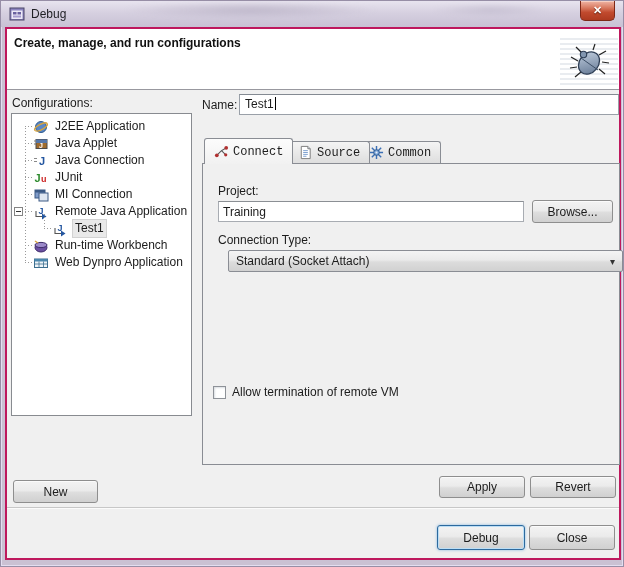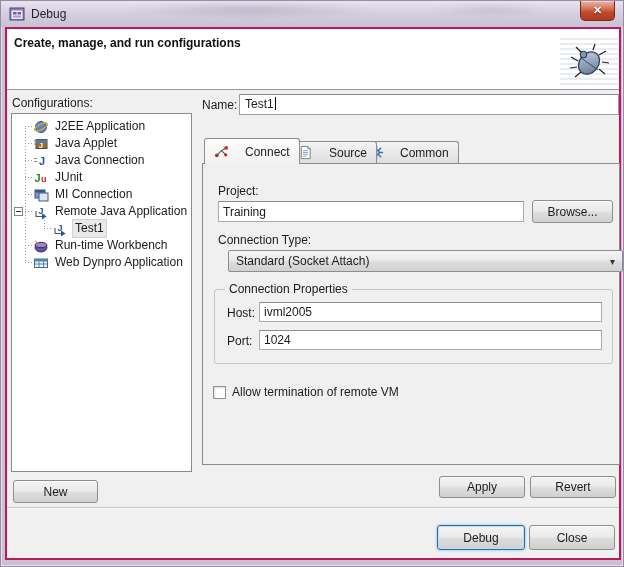--- a/index.html
+++ b/index.html
@@ -31,21 +31,21 @@
   .header { position:absolute; left:0; top:0; width:100%; height:61px; background:#ffffff;
             border-bottom:1px solid #98989f; }
   .header-title { position:absolute; left:7px; top:7px; font-weight:bold; color:#111; }
   .banner-art { position:absolute; right:1px; top:9px; width:58px; height:48px;
                 background:repeating-linear-gradient(180deg,#e9ecf0 0 2px,#ffffff 2px 5px); }
   .banner-art svg { position:absolute; left:8px; top:3px; }
 
   .configs-label { position:absolute; left:5px; top:67px; }
 
   
-  .tree { position:absolute; left:4px; top:84px; width:181px; height:359px; background:#fff;
+  .tree { position:absolute; left:4px; top:84px; width:181px; height:303px; background:#fff;
           border:1px solid #888b90; padding-top:4px; overflow:hidden; }
   .guide-v { position:absolute; left:13px; top:14px; width:1px; height:135px;
              background:repeating-linear-gradient(180deg,#9a9a9a 0 1px,transparent 1px 3px); }
   .tree-row { position:relative; height:17px; line-height:17px; padding-left:21px; white-space:nowrap;
               display:flex; align-items:center; gap:4px; cursor:default; }
   .tree-row::before { content:""; position:absolute; left:13px; top:8px; width:8px; height:1px;
               background:repeating-linear-gradient(90deg,#9a9a9a 0 1px,transparent 1px 3px); }
   .tree-row.child { padding-left:40px; }
   .tree-row.child::before { left:32px; }
   .tree-row.child::after { content:""; position:absolute; left:32px; top:-6px; width:1px; height:14px;
@@ -66,22 +66,22 @@
 
   .btn-new    { left:6px;  top:451px; width:85px; height:23px; }
   .btn-delete { left:97px; top:451px; width:85px; height:23px; }
 
   
   .name-label { position:absolute; left:195px; top:69px; }
   .name-box { position:absolute; left:232px; top:65px; width:380px; height:21px; background:#fff;
               border:1px solid #9aa0a8; border-top-color:#848a92; padding:2px 0 0 5px; cursor:text; }
   .caret { display:inline-block; width:1px; height:13px; background:#000; margin-left:1px; vertical-align:-2px; }
 
-  .tab { position:absolute; display:flex; align-items:center; gap:16px; padding:0 9px;
-         border:1px solid #8a8d94; border-bottom:none; border-radius:3px 3px 0 0; cursor:pointer; }
+  .tab { position:absolute; display:flex; align-items:center; gap:4px; padding:0 9px;
+         border:1px solid #8a8d94; border-bottom:none; border-radius:3px 3px 0 0; cursor:pointer;font-family:Liberation Mono, monospace; }
   .tab .ticon16 { width:15px; height:15px; }
   .tab.active { top:109px; height:26px; background:linear-gradient(180deg,#fcfcfc,#f1f1f1); z-index:3; }
   .tab.inactive { top:112px; height:22px; background:linear-gradient(180deg,#f4f4f4,#dedede); z-index:1; }
   .tab-connect { left:197px; }
   .tab-source  { left:281px; }
   .tab-common  { left:352px; }
 
   .panel { position:absolute; left:195px; top:134px; width:418px; height:302px;
            border:1px solid #898c93; background:#f0f0f0; z-index:2; }
 
@@ -289,27 +289,20 @@
       <div class="p-label lbl-project">Project:</div>
       <input class="txt inp-project" value="Training" style="">
       <div class="btn btn-browse">Browse...</div>
 
       <div class="p-label lbl-conntype">Connection Type:</div>
       <div class="combo">
         <span>Standard (Socket Attach)</span>
         <span class="combo-arrow">▾</span>
       </div>
 
-      <div class="group">
-        <span class="group-title">Connection Properties</span>
-        <div class="p-label lbl-host">Host:</div>
-        <input class="txt inp-host" value="ivml2005" style="">
-        <div class="p-label lbl-port">Port:</div>
-        <input class="txt inp-port" value="1024" style="">
-      </div>
 
       <div class="checkbox"></div>
       <div class="p-label lbl-check">Allow termination of remote VM</div>
     </div>
 
     <div class="btn btn-apply">Apply</div>
     <div class="btn btn-revert">Revert</div>
 
     <div class="footer-sep"></div>
 

